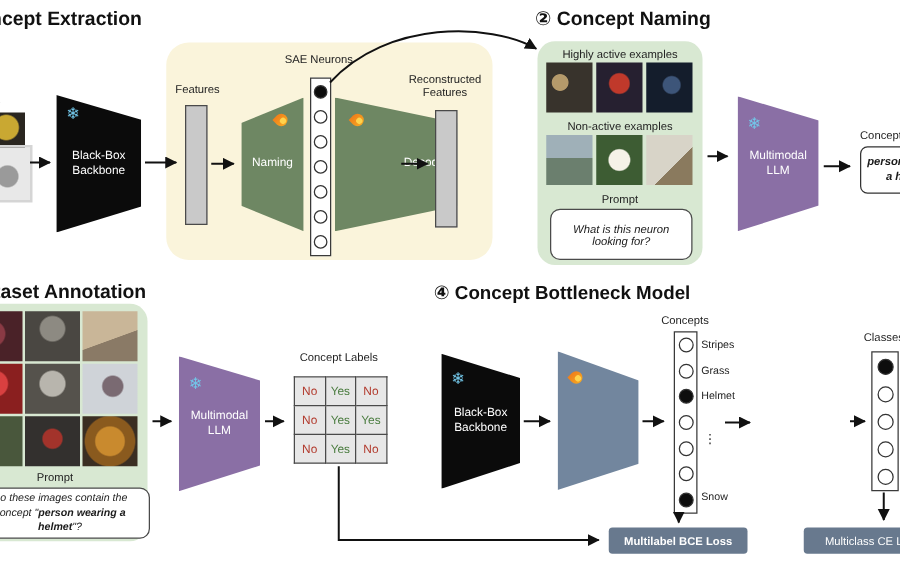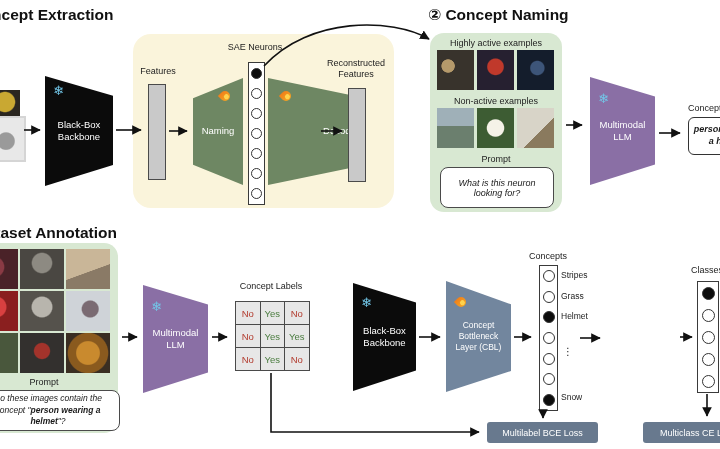--- a/index.html
+++ b/index.html
@@ -171,33 +171,31 @@
       <td class="yes">Yes</td>
     </tr>
     <tr>
       <td class="no">No</td>
       <td class="yes">Yes</td>
       <td class="no">No</td>
     </tr>
   </tbody>
     </table>
 
+  <div class="abs ttl" style="left:347px;top:225px;font-size:15px;">④ Concept Bottleneck Model</div>
 
   <div class="shape black trap-r" style="left:353px;top:283px;width:63px;height:108px;">
     <span class="snow" style="left:8px;top:12px;">❄</span>
     <div class="shape-text">Black-Box
 Backbone</div>
   </div>
 
   <div class="shape slate" style="left:446px;top:281px;width:65px;height:111px;
         clip-path:polygon(0 0,100% 21%,100% 81%,0 100%);">
     <span class="flame" style="left:10px;top:16px;"></span>
-    <div class="shape-text" style="font-size:8.5px;">Concept
-Bottleneck
-Layer (CBL)</div>
   </div>
 
   <div class="abs lbl" style="left:518px;top:251px;width:60px;">Concepts</div>
   <div class="abs ncol" style="left:539px;top:265px;width:17px;height:144px;">
     <div class="ncirc n12"></div>
     <div class="ncirc n12"></div>
     <div class="ncirc n12 filled"></div>
     <div class="ncirc n12"></div>
     <div class="ncirc n12"></div>
     <div class="ncirc n12"></div>
@@ -212,21 +210,21 @@
 
   <div class="abs lbl" style="left:691px;top:265px;width:50px;text-align:left;">Classes</div>
   <div class="abs ncol" style="left:697px;top:281px;width:20px;height:110px;">
     <div class="ncirc n13 filled"></div>
     <div class="ncirc n13"></div>
     <div class="ncirc n13"></div>
     <div class="ncirc n13"></div>
     <div class="ncirc n13"></div>
   </div>
 
-  <div class="abs lossbox" style="left:487px;top:422px;width:111px;height:21px;">Multilabel BCE Loss</div>
+  <div class="abs lossbox" style="left:487px;top:422px;width:111px;height:21px;font-weight:bold;">Multilabel BCE Loss</div>
   <div class="abs lossbox" style="left:643px;top:422px;width:110px;height:21px;">Multiclass CE Loss</div>
 
   <svg class="arrows" width="720" height="449" viewBox="0 0 720 449">
     <defs>
       <marker id="ah" markerWidth="8" markerHeight="8" refX="5.5" refY="3" orient="auto">
         <path d="M0,0 L6,3 L0,6 z" fill="#111"></path>
       </marker>
     </defs>
     <g stroke="#111" stroke-width="1.6" fill="none">
       <path d="M24,130 L40,130" marker-end="url(#ah)"></path>

